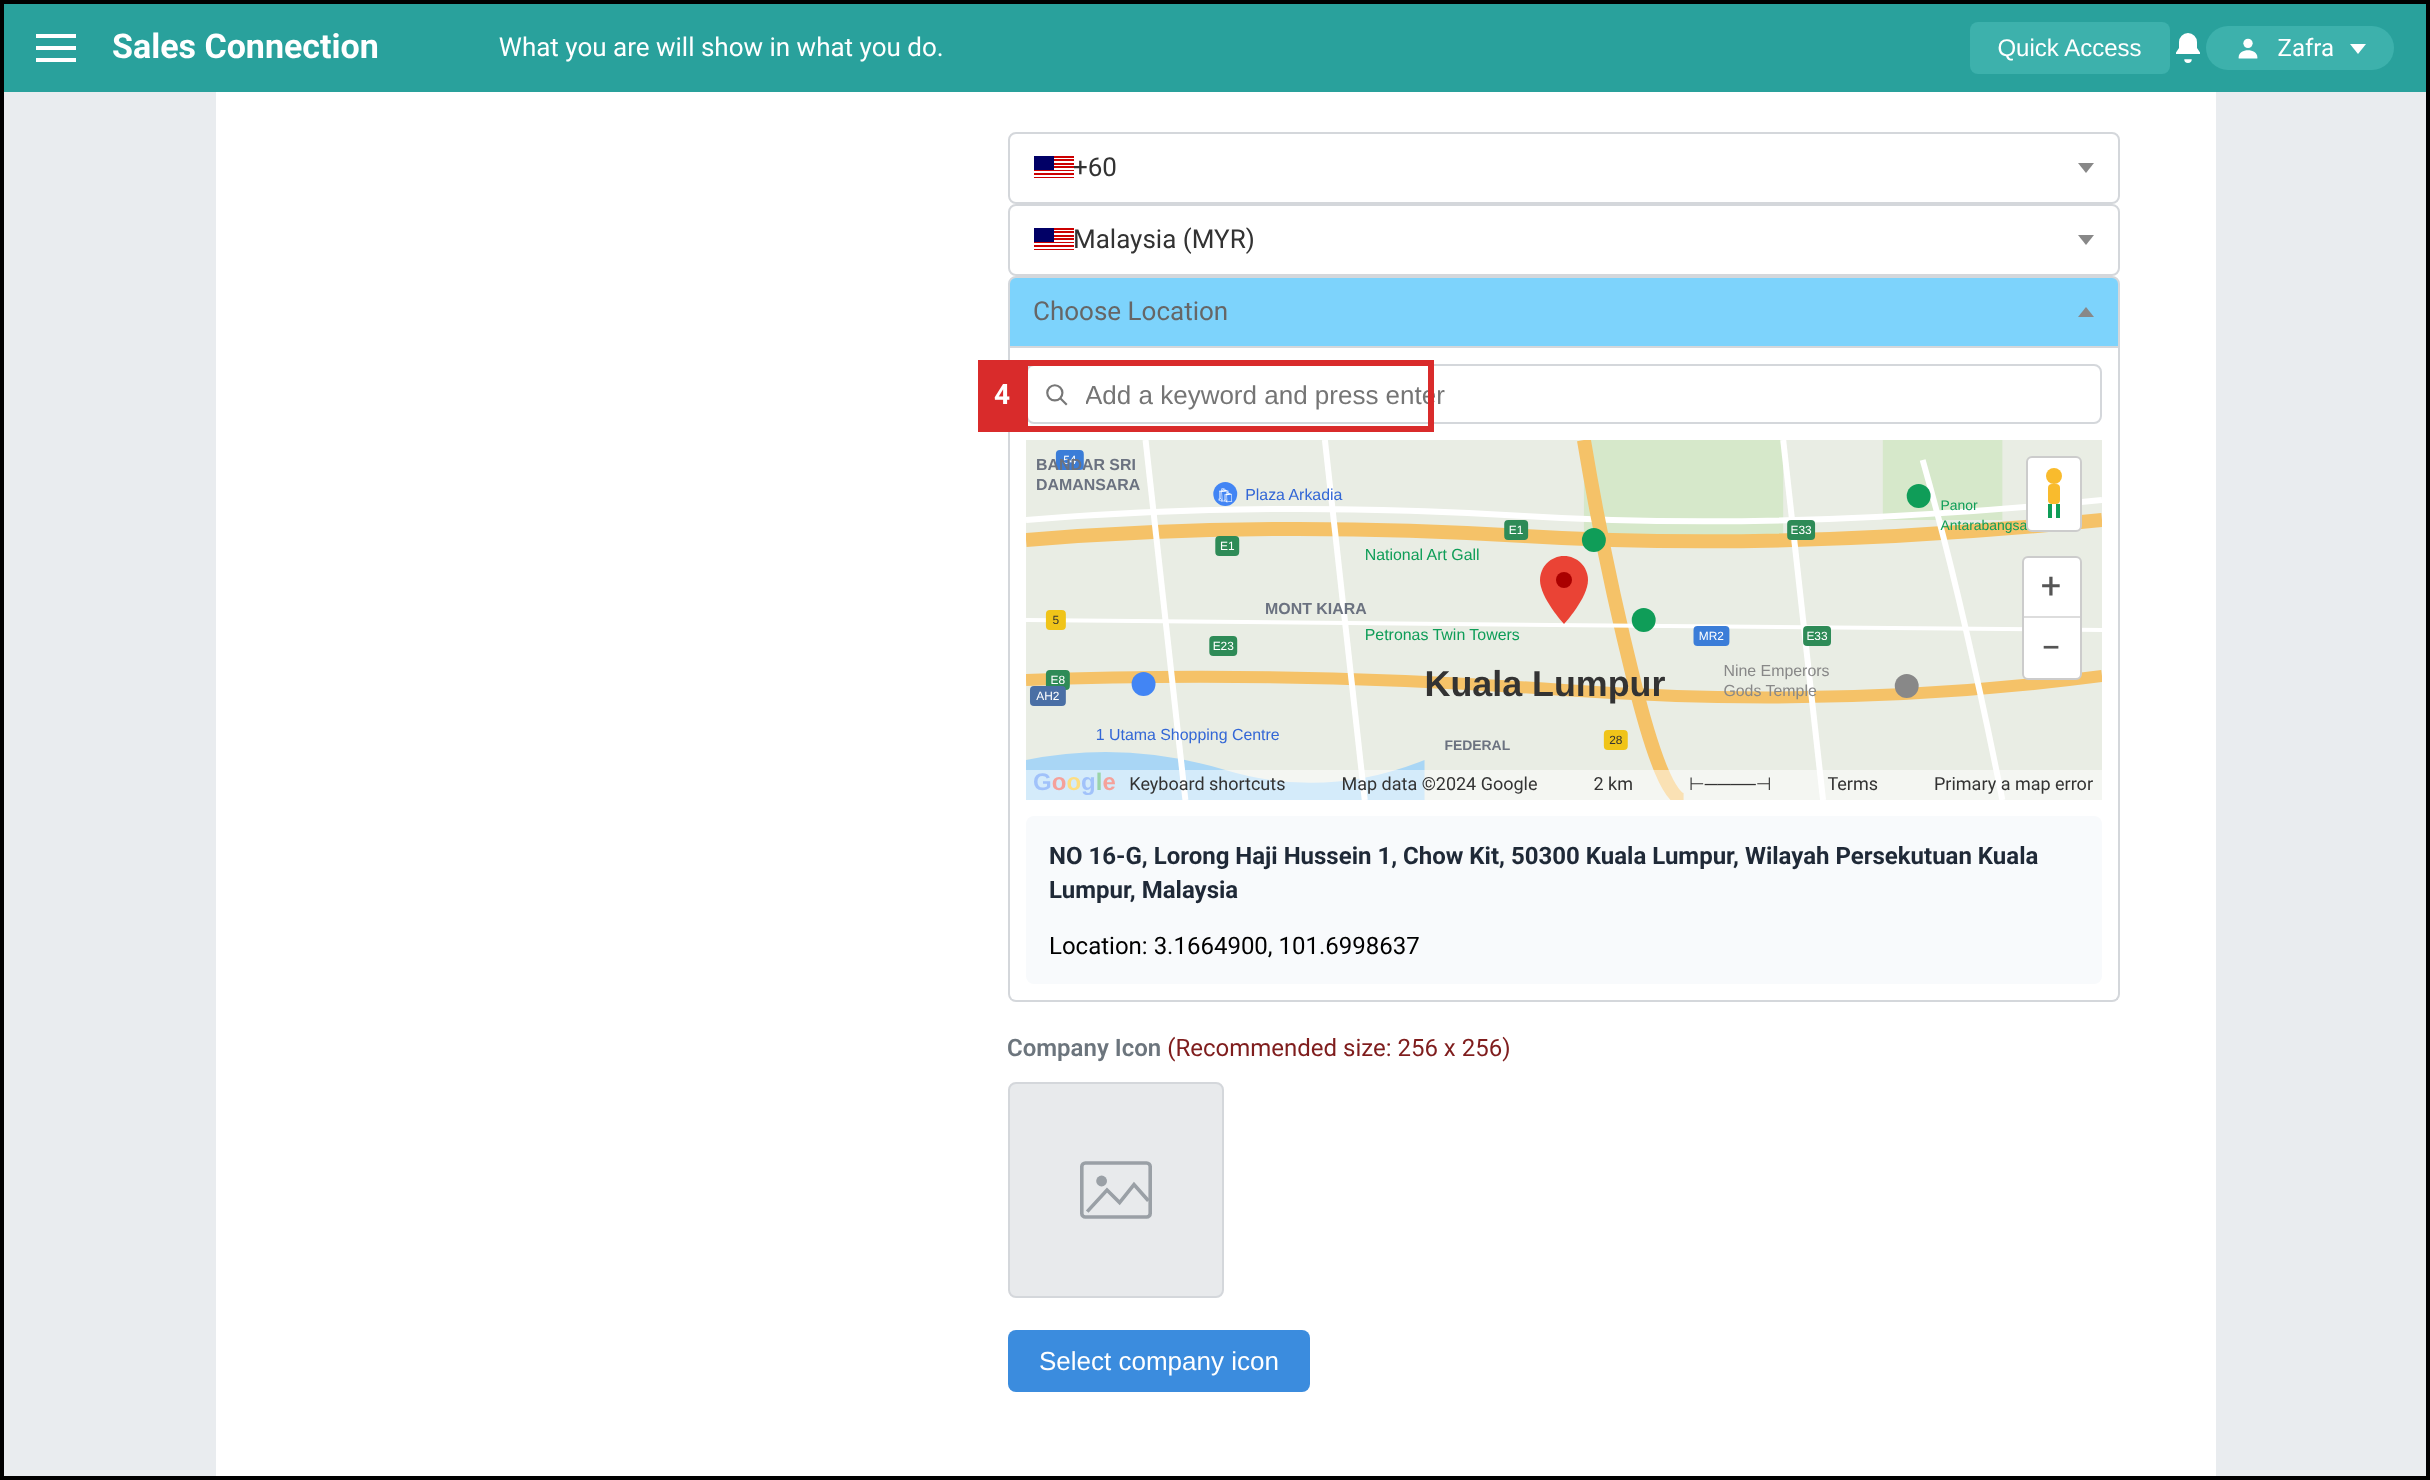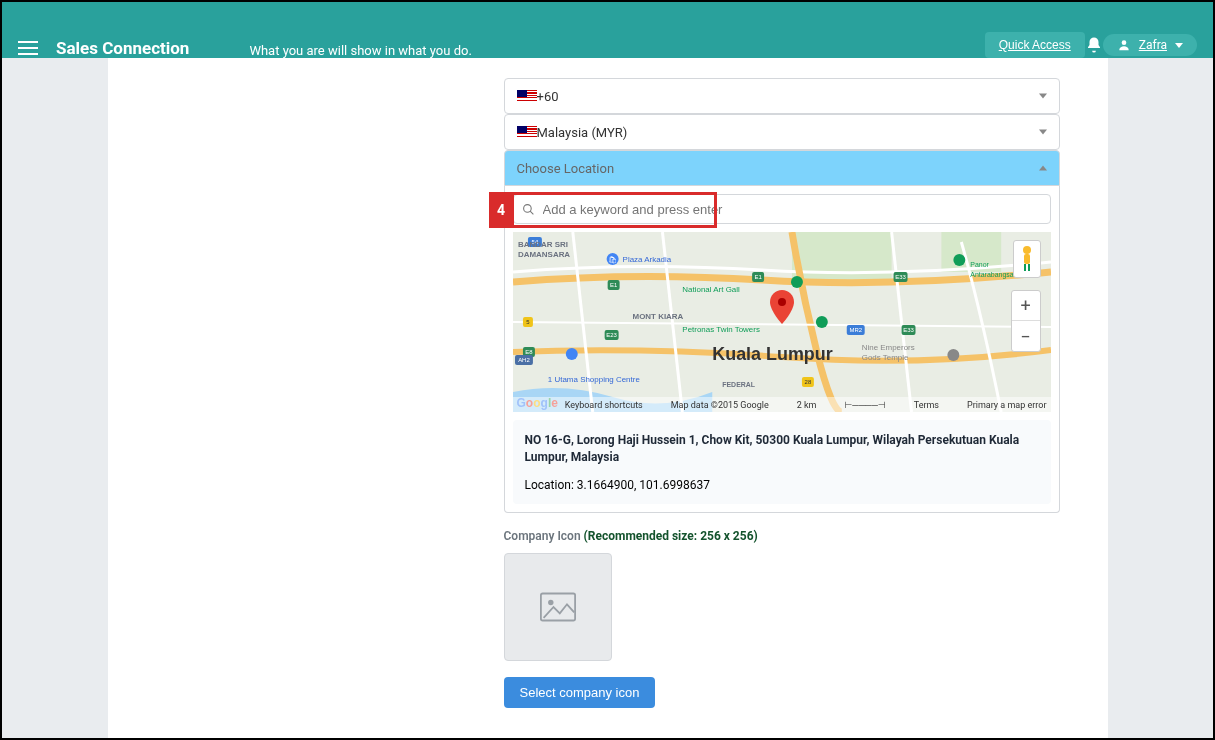--- a/index.html
+++ b/index.html
@@ -7,23 +7,23 @@
       font-family: -apple-system, BlinkMacSystemFont, 'Segoe UI', Roboto, Arial, sans-serif;
       background: #e9ecef;
       width: 1215px;
       height: 740px;
       overflow: hidden;
       border: 2px solid #000;
       position: relative;
     }
     .header {
       background: #29a19c;
-      height: 56px;
-      display: flex;
-      align-items: flex-end;
+      height: 44px;
+      display: flex;
+      align-items: center;
       padding: 0 16px;
       color: white;
     }
     .menu-icon {
       width: 20px;
       height: 20px;
       display: flex;
       flex-direction: column;
       justify-content: center;
       gap: 4px;
@@ -42,21 +42,20 @@
     }
     .tagline {
       font-size: 13px;
       font-weight: 400;
     }
     .header-right {
       margin-left: auto;
       display: flex;
       align-items: center;
       gap: 0;
-      text-decoration: underline;
     }
     .quick-access {
       background: #3db1ac;
       color: white;
       border: none;
       border-radius: 4px;
       padding: 6px 14px;
       font-size: 12px;
       cursor: pointer;
     }
@@ -103,22 +102,22 @@
       width: 556px;
     }
     .form-label {
       font-size: 12px;
       color: #6c757d;
       font-weight: 600;
       margin-bottom: 8px;
       margin-top: 16px;
     }
     .form-label .hint {
-      font-weight: 700;
-      color: #14532d;
+      font-weight: 400;
+      color: #7f1d1d;
     }
     .select-box {
       border: 1px solid #d4d7db;
       border-radius: 4px;
       height: 36px;
       display: flex;
       align-items: center;
       padding: 0 12px;
       background: white;
       cursor: pointer;
@@ -513,21 +512,21 @@
             <div class="zoom-btn plus">+</div>
             <div class="zoom-btn">−</div>
           </div>
 
           <div class="google-logo">
             <span style="color:#4285f4;font-weight:bold">G</span><span style="color:#ea4335;font-weight:bold">o</span><span style="color:#fbbc05;font-weight:bold">o</span><span style="color:#4285f4;font-weight:bold">g</span><span style="color:#34a853;font-weight:bold">l</span><span style="color:#ea4335;font-weight:bold">e</span>
           </div>
 
           <div class="map-footer">
             <span>Keyboard shortcuts</span>
-            <span>Map data ©2015 Google</span>
+            <span>Map data ©2024 Google</span>
             <span>2 km</span>
             <span>⊢────⊣</span>
             <span>Terms</span>
             <span>Primary a map error</span>
           </div>
         </div>
 
         <div class="address-box">
           <div class="addr-line">NO 16-G, Lorong Haji Hussein 1, Chow Kit, 50300 Kuala Lumpur, Wilayah Persekutuan Kuala Lumpur, Malaysia</div>
           <div class="coords-line">Location: 3.1664900, 101.6998637</div>

